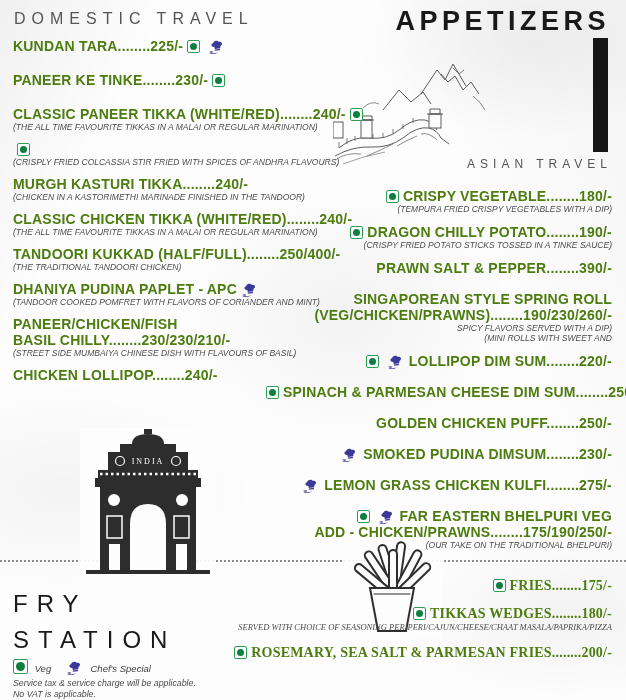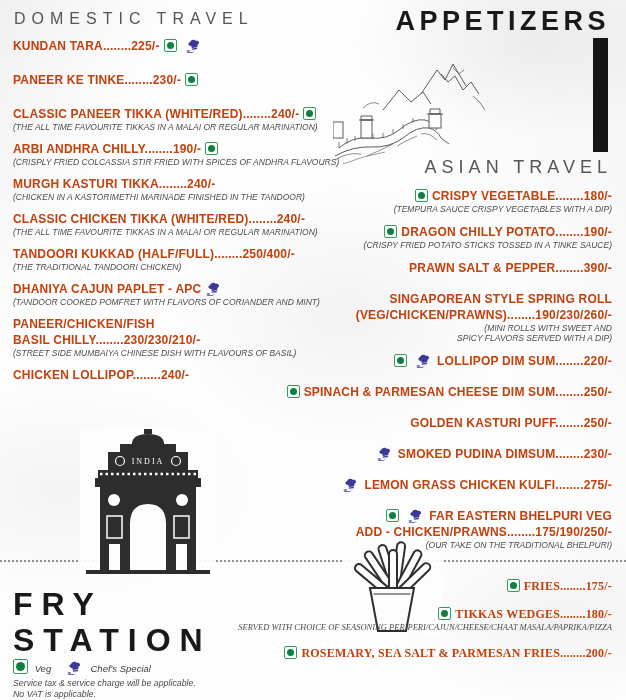--- a/index.html
+++ b/index.html
@@ -17,39 +17,39 @@
       radial-gradient(ellipse 260px 200px at 55% 45%, rgba(0,0,0,0.045), rgba(0,0,0,0) 65%),
       radial-gradient(ellipse 320px 180px at 10% 70%, rgba(0,0,0,0.04), rgba(0,0,0,0) 60%),
       radial-gradient(ellipse 280px 150px at 90% 88%, rgba(0,0,0,0.045), rgba(0,0,0,0) 60%),
       linear-gradient(250deg, rgba(0,0,0,0.03) 0%, rgba(0,0,0,0) 30%);
   }
   .section-heading-light{
     position:absolute;color:#555;font-size:16px;font-weight:400;
     letter-spacing:6px;z-index:3;white-space:nowrap;
   }
   #domestic-title{left:14px;top:10px;}
-  #asian-title{right:14px;top:157px;font-size:18px;letter-spacing:5px;}
+  #asian-title{right:14px;top:157px;font-size:12px;letter-spacing:5px;}
   #appetizers-title{
     position:absolute;right:16px;top:6px;color:#191919;font-size:27px;
     font-weight:800;letter-spacing:4.5px;z-index:3;white-space:nowrap;
   }
   #appetizers-bar{
     position:absolute;left:593px;top:38px;width:15px;height:114px;
     background:#161616;z-index:3;
   }
   #fry-title{
-    position:absolute;left:13px;top:586px;color:#191919;font-size:32px;
-    font-weight:700;letter-spacing:9px;line-height:36px;z-index:3;white-space:nowrap;
+    position:absolute;left:13px;top:586px;color:#191919;font-size:24px;
+    font-weight:400;letter-spacing:9px;line-height:36px;z-index:3;white-space:nowrap;
   }
   .menu-col{position:absolute;z-index:3;}
   #domestic-items{left:13px;top:38px;width:320px;text-align:left;}
   #asian-items{right:14px;top:188px;width:350px;text-align:right;}
   #fry-items{right:14px;top:578px;width:460px;text-align:right;}
   .menu-item{margin-bottom:18px;}
-  .item-line{font-weight:bold;font-size:12px;line-height:16px;color:#c2410c;letter-spacing:0.2px;white-space:nowrap;}
+  .item-line{font-weight:bold;font-size:14px;line-height:16px;color:#4d7c0f;letter-spacing:0.2px;white-space:nowrap;}
   .item-desc{font-style:italic;font-size:8.5px;line-height:10px;color:#4c4c4c;white-space:nowrap;}
   #domestic-items .menu-item{margin-bottom:18px;}
   #domestic-items .menu-item.has-desc{margin-bottom:9px;}
   #asian-items .menu-item{margin-bottom:15px;}
   #asian-items .menu-item.has-desc{margin-bottom:10px;}
   #fry-items .menu-item{margin-bottom:12px;font-family:Liberation Serif, serif;}
   #fry-items .menu-item.has-desc{margin-bottom:13px;}
   .veg-icon{
     display:inline-block;width:11px;height:11px;border:1.6px solid #2f9e55;
     border-radius:2px;position:relative;vertical-align:-2px;margin:0 4px;background:#fff;
@@ -161,84 +161,84 @@
         </svg></div>
     </div>
     <div class="menu-item">
       <div class="item-line"><span>PANEER KE TINKE........230/-</span><span class="veg-icon"><span class="veg-dot"></span></span></div>
     </div>
     <div class="menu-item has-desc">
       <div class="item-line"><span>CLASSIC PANEER TIKKA (WHITE/RED)........240/-</span><span class="veg-icon"><span class="veg-dot"></span></span></div>
       <div class="item-desc">(THE ALL TIME FAVOURITE TIKKAS IN A MALAI OR REGULAR MARINATION)</div>
     </div>
     <div class="menu-item has-desc">
-      <div class="item-line"><span>ARBI ANDHRA CHILLY........190/-</span><span class="veg-icon"><span class="veg-dot"></span></span></div>
+      <div class="item-line"><span class="veg-icon"><span class="veg-dot"></span></span></div>
       <div class="item-desc">(CRISPLY FRIED COLCASSIA STIR FRIED WITH SPICES OF ANDHRA FLAVOURS)</div>
     </div>
     <div class="menu-item has-desc">
       <div class="item-line"><span>MURGH KASTURI TIKKA........240/-</span></div>
       <div class="item-desc">(CHICKEN IN A KASTORIMETHI MARINADE FINISHED IN THE TANDOOR)</div>
     </div>
     <div class="menu-item has-desc">
       <div class="item-line"><span>CLASSIC CHICKEN TIKKA (WHITE/RED)........240/-</span></div>
       <div class="item-desc">(THE ALL TIME FAVOURITE TIKKAS IN A MALAI OR REGULAR MARINATION)</div>
     </div>
     <div class="menu-item has-desc">
       <div class="item-line"><span>TANDOORI KUKKAD (HALF/FULL)........250/400/-</span></div>
       <div class="item-desc">(THE TRADITIONAL TANDOORI CHICKEN)</div>
     </div>
     <div class="menu-item has-desc">
-      <div class="item-line"><span>DHANIYA CAJUN PAPLET - APC</span><svg class="chef-icon" width="18" height="15" viewBox="0 0 24 20">
+      <div class="item-line"><span>DHANIYA PUDINA PAPLET - APC</span><svg class="chef-icon" width="18" height="15" viewBox="0 0 24 20">
           <path d="M8.5 10.5 C4.5 11 3 6.5 6.8 5.6 C7 2.2 12.5 1 14.3 3.8 C18.5 2.8 20.5 7.2 16.8 9 L16.2 12.2 L9 13.2 Z" fill="#3c3897"></path>
           <path d="M9 14 L16 13 L15.7 15 L9.3 15.8 Z" fill="#3c3897"></path>
           <path d="M2 18.5 Q8 19.5 14 17.5 Q10 20 4.5 20 Q2.5 20 2 18.5 Z" fill="#3c3897"></path>
           <path d="M1.5 17.2 Q4 15.8 6.5 16.6 L6 18.2 Q3.5 18.4 1.5 17.2 Z" fill="#3c3897"></path>
         </svg></div>
       <div class="item-desc">(TANDOOR COOKED POMFRET WITH FLAVORS OF CORIANDER AND MINT)</div>
     </div>
     <div class="menu-item has-desc">
       <div class="item-line"><span>PANEER/CHICKEN/FISH</span></div>
       <div class="item-line"><span>BASIL CHILLY........230/230/210/-</span></div>
       <div class="item-desc">(STREET SIDE MUMBAIYA CHINESE DISH WITH FLAVOURS OF BASIL)</div>
     </div>
     <div class="menu-item">
       <div class="item-line"><span>CHICKEN LOLLIPOP........240/-</span></div>
     </div>
   </div>
 <div id="asian-items" class="menu-col">
     <div class="menu-item has-desc">
       <div class="item-line"><span class="veg-icon"><span class="veg-dot"></span></span><span>CRISPY VEGETABLE........180/-</span></div>
-      <div class="item-desc">(TEMPURA SAUCE CRISPY VEGETABLES WITH A DIP)</div>
+      <div class="item-desc">(TEMPURA FRIED CRISPY VEGETABLES WITH A DIP)</div>
     </div>
     <div class="menu-item has-desc">
       <div class="item-line"><span class="veg-icon"><span class="veg-dot"></span></span><span>DRAGON CHILLY POTATO........190/-</span></div>
       <div class="item-desc">(CRISPY FRIED POTATO STICKS TOSSED IN A TINKE SAUCE)</div>
     </div>
     <div class="menu-item">
       <div class="item-line"><span>PRAWN SALT &amp; PEPPER........390/-</span></div>
     </div>
     <div class="menu-item has-desc">
       <div class="item-line"><span>SINGAPOREAN STYLE SPRING ROLL</span></div>
       <div class="item-line"><span>(VEG/CHICKEN/PRAWNS)........190/230/260/-</span></div>
+      <div class="item-desc">SPICY FLAVORS SERVED WITH A DIP)</div>
       <div class="item-desc">(MINI ROLLS WITH SWEET AND</div>
-      <div class="item-desc">SPICY FLAVORS SERVED WITH A DIP)</div>
     </div>
     <div class="menu-item">
       <div class="item-line"><span class="veg-icon"><span class="veg-dot"></span></span><svg class="chef-icon" width="18" height="15" viewBox="0 0 24 20">
           <path d="M8.5 10.5 C4.5 11 3 6.5 6.8 5.6 C7 2.2 12.5 1 14.3 3.8 C18.5 2.8 20.5 7.2 16.8 9 L16.2 12.2 L9 13.2 Z" fill="#3c3897"></path>
           <path d="M9 14 L16 13 L15.7 15 L9.3 15.8 Z" fill="#3c3897"></path>
           <path d="M2 18.5 Q8 19.5 14 17.5 Q10 20 4.5 20 Q2.5 20 2 18.5 Z" fill="#3c3897"></path>
           <path d="M1.5 17.2 Q4 15.8 6.5 16.6 L6 18.2 Q3.5 18.4 1.5 17.2 Z" fill="#3c3897"></path>
         </svg><span>LOLLIPOP DIM SUM........220/-</span></div>
     </div>
     <div class="menu-item">
       <div class="item-line"><span class="veg-icon"><span class="veg-dot"></span></span><span>SPINACH &amp; PARMESAN CHEESE DIM SUM........250/-</span></div>
     </div>
     <div class="menu-item">
-      <div class="item-line"><span>GOLDEN KASTURI PUFF........250/-</span></div>
+      <div class="item-line"><span>GOLDEN CHICKEN PUFF........250/-</span></div>
     </div>
     <div class="menu-item">
       <div class="item-line"><svg class="chef-icon" width="18" height="15" viewBox="0 0 24 20">
           <path d="M8.5 10.5 C4.5 11 3 6.5 6.8 5.6 C7 2.2 12.5 1 14.3 3.8 C18.5 2.8 20.5 7.2 16.8 9 L16.2 12.2 L9 13.2 Z" fill="#3c3897"></path>
           <path d="M9 14 L16 13 L15.7 15 L9.3 15.8 Z" fill="#3c3897"></path>
           <path d="M2 18.5 Q8 19.5 14 17.5 Q10 20 4.5 20 Q2.5 20 2 18.5 Z" fill="#3c3897"></path>
           <path d="M1.5 17.2 Q4 15.8 6.5 16.6 L6 18.2 Q3.5 18.4 1.5 17.2 Z" fill="#3c3897"></path>
         </svg><span>SMOKED PUDINA DIMSUM........230/-</span></div>
     </div>
     <div class="menu-item">

